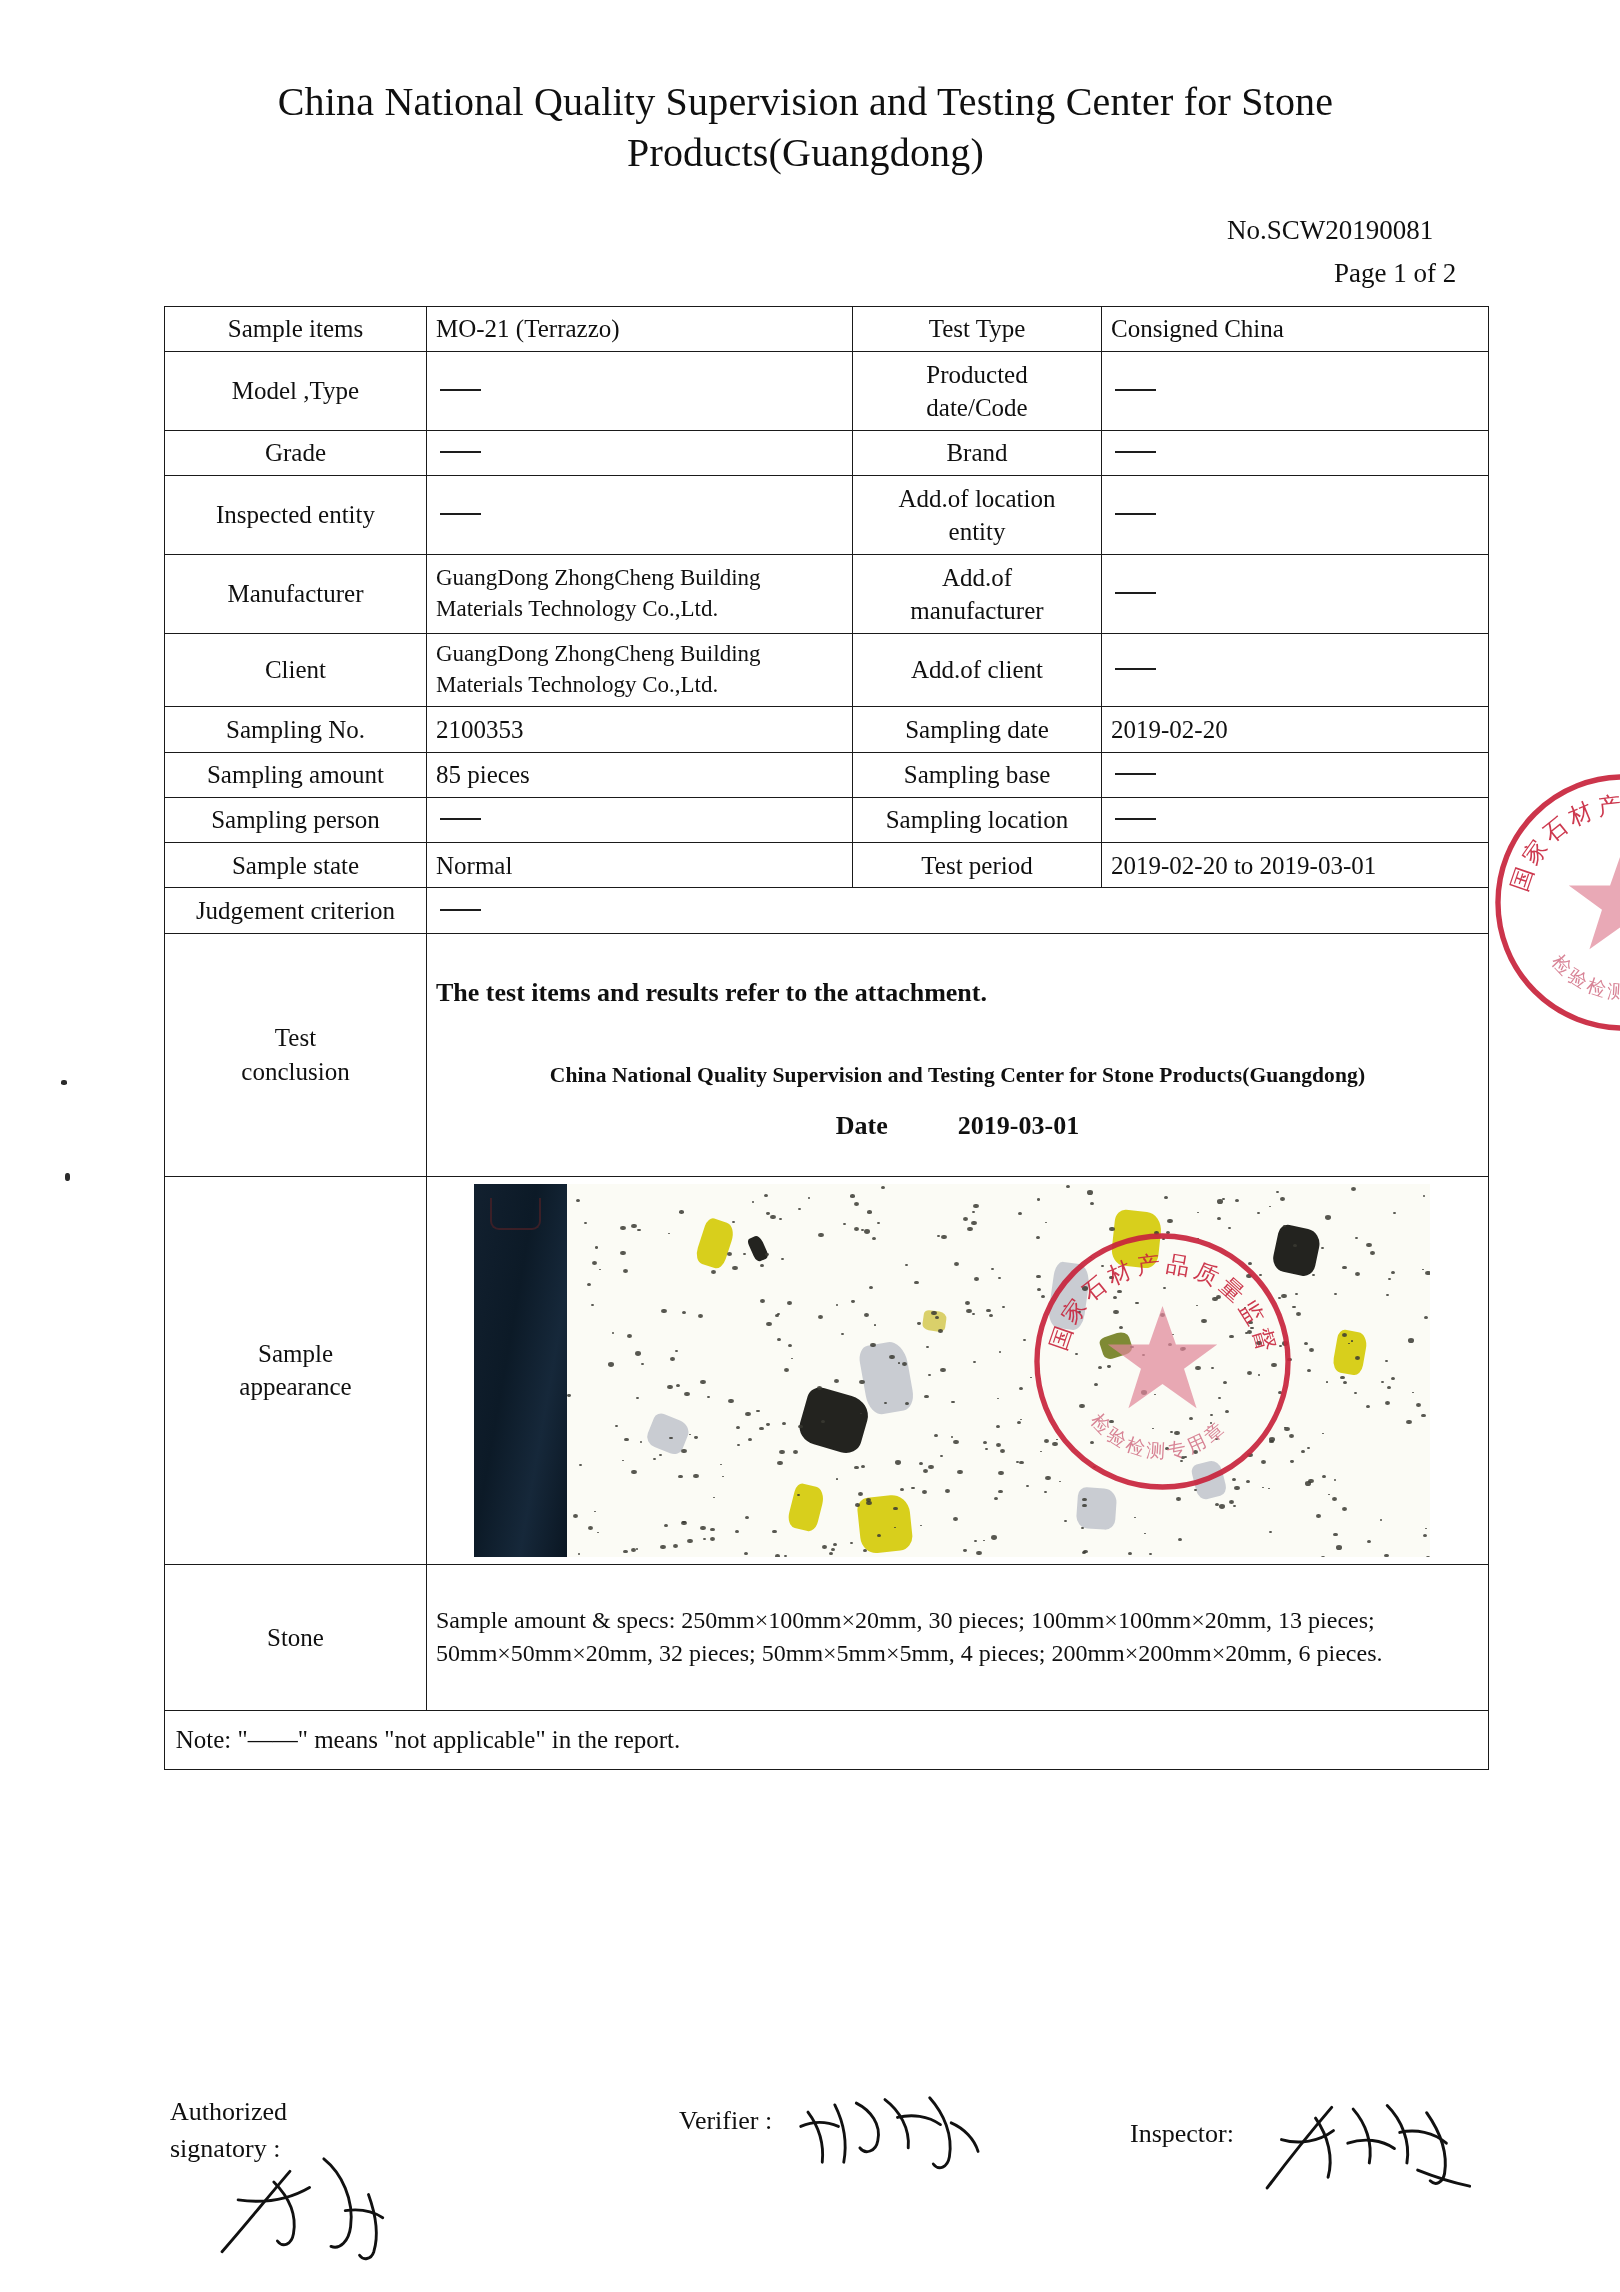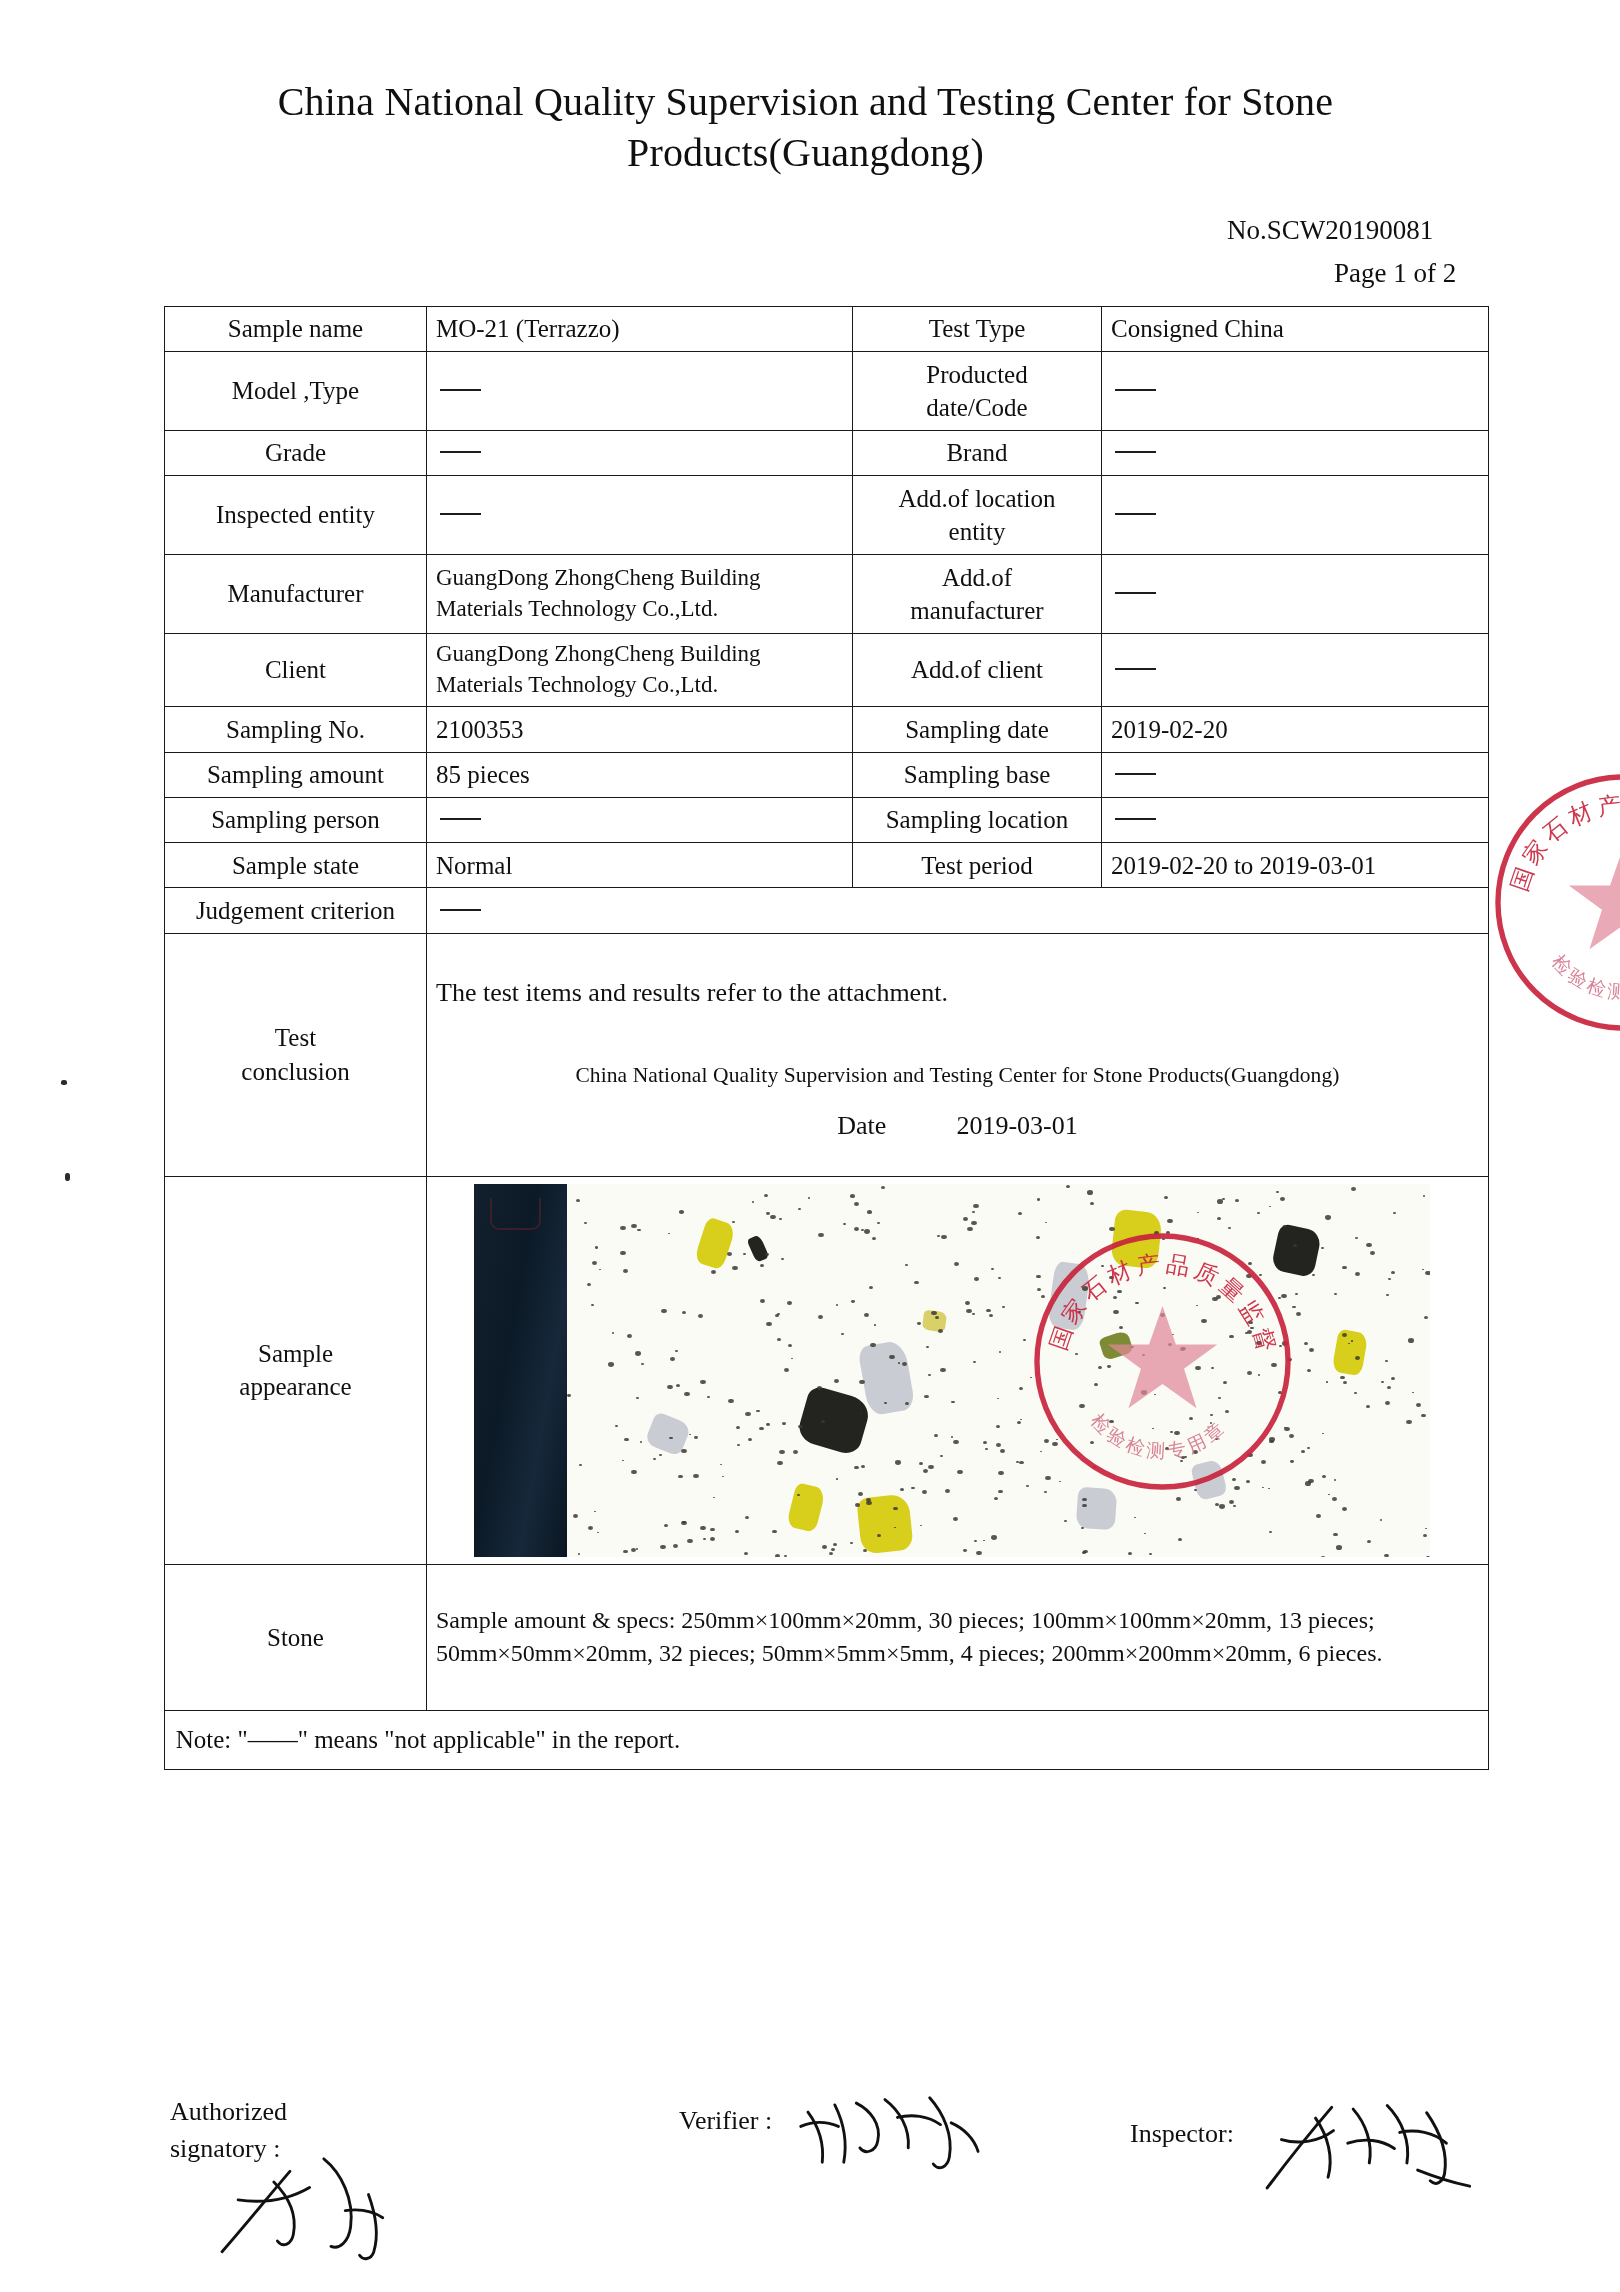--- a/index.html
+++ b/index.html
@@ -99,21 +99,21 @@
     display: inline-block;
     width: 41px;
     height: 0;
     border-top: 2.7px solid #1d1d1d;
     vertical-align: 0.32em;
     margin-left: 3.6px;
   }
   .two-line { line-height: 1.45; }
 
   
-  .concl-cell { position: relative; height: 231px; vertical-align: top; }
+  .concl-cell { position: relative; height: 231px; vertical-align: top; font-weight: bold; }
   .concl-main {
     padding-top: 10.7px;
     font-size: 26px;
   }
   .concl-center {
     margin-top: 50px;
     text-align: center;
     font-size: 21.5px;
     letter-spacing: 0.1px;
   }
@@ -243,21 +243,21 @@
 
 <table class="doc-table">
   <colgroup>
     <col class="col-a">
       <col class="col-b">
       <col class="col-c">
       <col class="col-d">
   </colgroup>
   <tbody>
     <tr>
-      <td class="lbl">Sample name</td>
+      <td class="lbl">Sample items</td>
       <td class="val">MO-21 (Terrazzo)</td>
       <td class="lbl">Test Type</td>
       <td class="val">Consigned China</td>
     </tr>
     <tr>
       <td class="lbl">Model ,Type</td>
       <td class="val"><span class="dash"></span></td>
       <td class="lbl two-line" style="white-space:pre-line">Producted
 date/Code</td>
       <td class="val"><span class="dash"></span></td>

